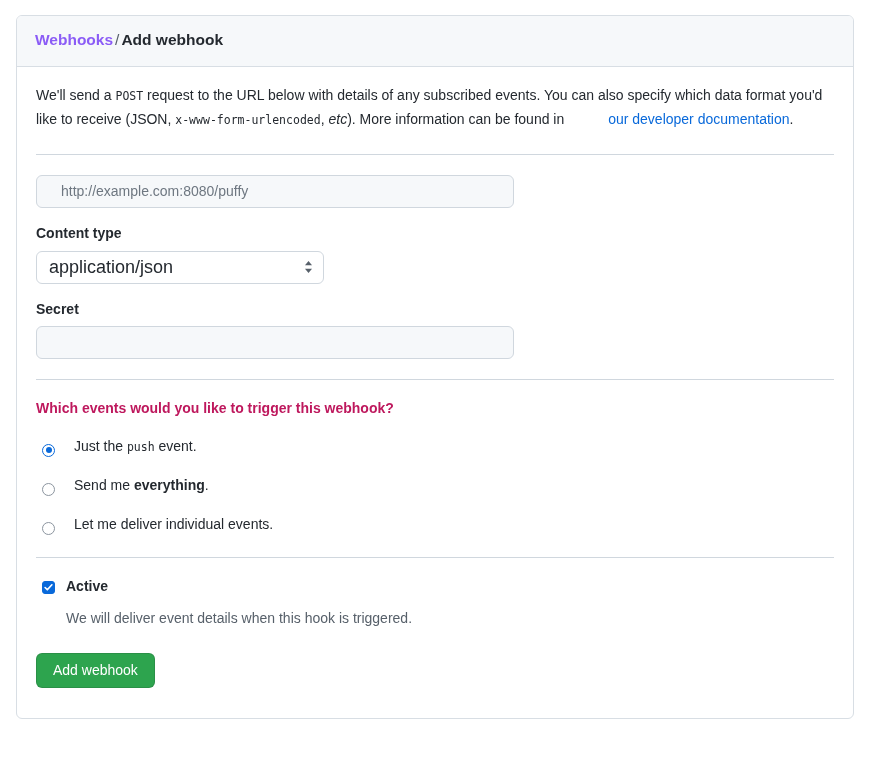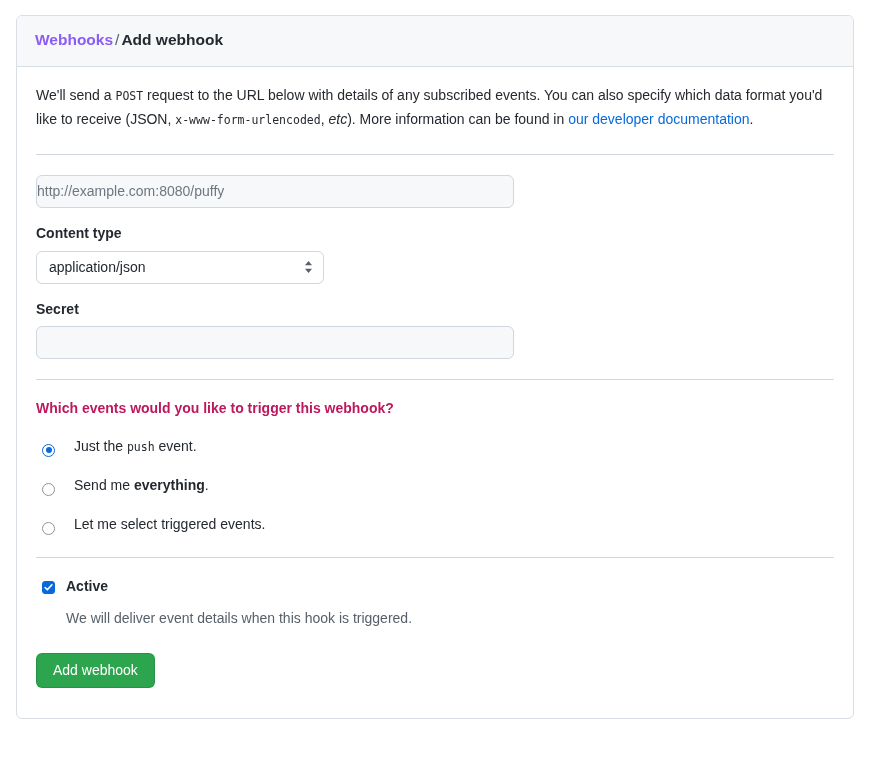--- a/index.html
+++ b/index.html
@@ -71,20 +71,21 @@
     font-family: "DejaVu Sans Mono", "Liberation Mono", monospace;
     font-size: 11.5px;
     color: #24292f;
     letter-spacing: 0;
   }
   .ital { font-style: italic; }
   .link {
     color: #0969da;
     text-decoration: none;
     cursor: pointer;
+    margin-left: 40px;
   }
 
   
   .rule {
     height: 1px;
     background: #d0d7de;
     border: 0;
     margin: 0;
   }
   .rule-1 { margin: 22px 0 20px 0; }
@@ -105,41 +106,41 @@
     color: #cf222e;
     font-weight: bold;
     font-size: 13px;
     margin-left: 1px;
   }
 
   .text-input {
     display: block;
     width: 478px;
     height: 33px;
-    padding: 5px 0;
+    padding: 5px 24px;
     font-size: 14px;
     font-family: "Liberation Sans", sans-serif;
     color: #57606a;
     background: #f6f8fa;
     border: 1px solid #d0d7de;
     border-radius: 6px;
     outline: none;
   }
   .text-input::placeholder { color: #6e7781; }
 
   .select-wrap {
     position: relative;
     display: inline-block;
     width: 288px;
   }
   .select-input {
     width: 288px;
     height: 33px;
     padding: 5px 28px 5px 12px;
-    font-size: 14px;
+    font-size: 18px;
     font-family: "Liberation Sans", sans-serif;
     color: #24292f;
     background: #ffffff;
     border: 1px solid #d0d7de;
     border-radius: 6px;
     outline: none;
     appearance: none;
     -webkit-appearance: none;
     cursor: pointer;
   }
@@ -309,21 +310,21 @@
         <span class="radio-label"><span>Just the </span><code class="mono">push</code><span> event.</span></span>
       </div>
 
       <div class="radio-row">
         <span class="radio"></span>
         <span class="radio-label"><span>Send me </span><b>everything</b><span>.</span></span>
       </div>
 
       <div class="radio-row">
         <span class="radio"></span>
-        <span class="radio-label">Let me select triggered events.</span>
+        <span class="radio-label">Let me deliver individual events.</span>
       </div>
 
       <hr class="rule rule-3">
 
       <div class="check-row">
         <span class="checkbox">
           <svg viewBox="0 0 12 12" xmlns="http://www.w3.org/2000/svg" aria-hidden="true">
             <path d="M1.5 6 L4.4 9 L10.5 2.4" stroke="#ffffff" stroke-width="2.2" fill="none" stroke-linecap="round" stroke-linejoin="round"></path>
           </svg>
         </span>

